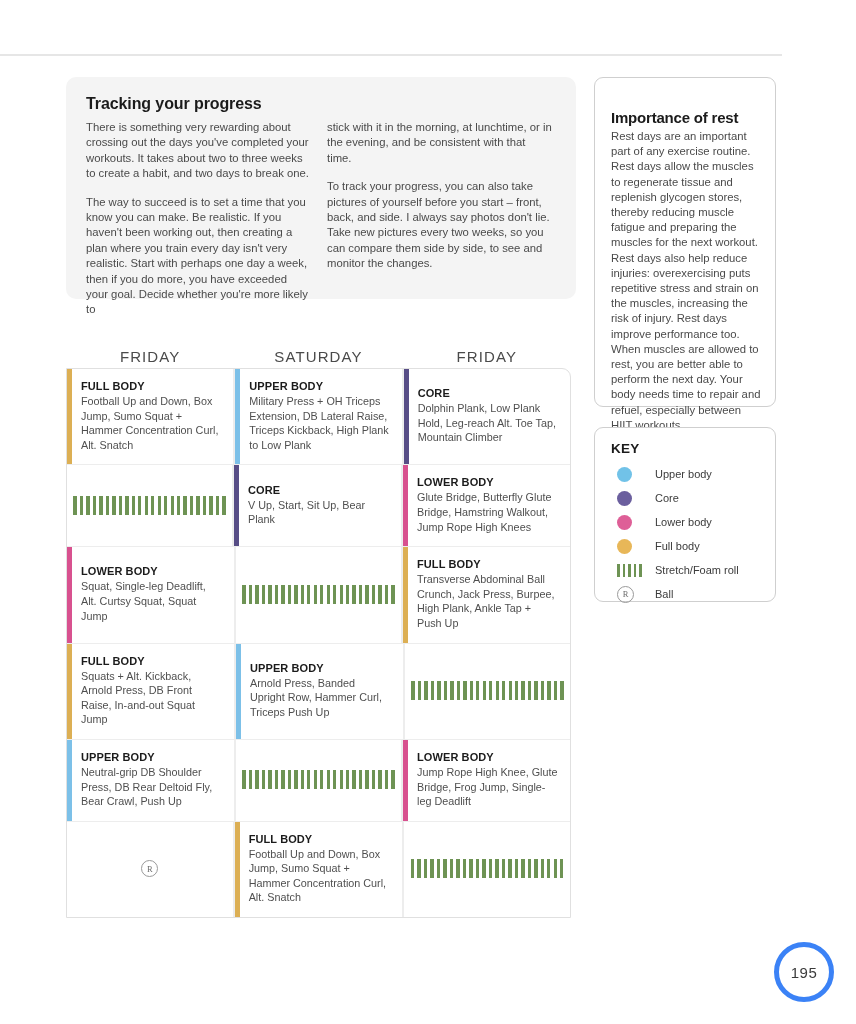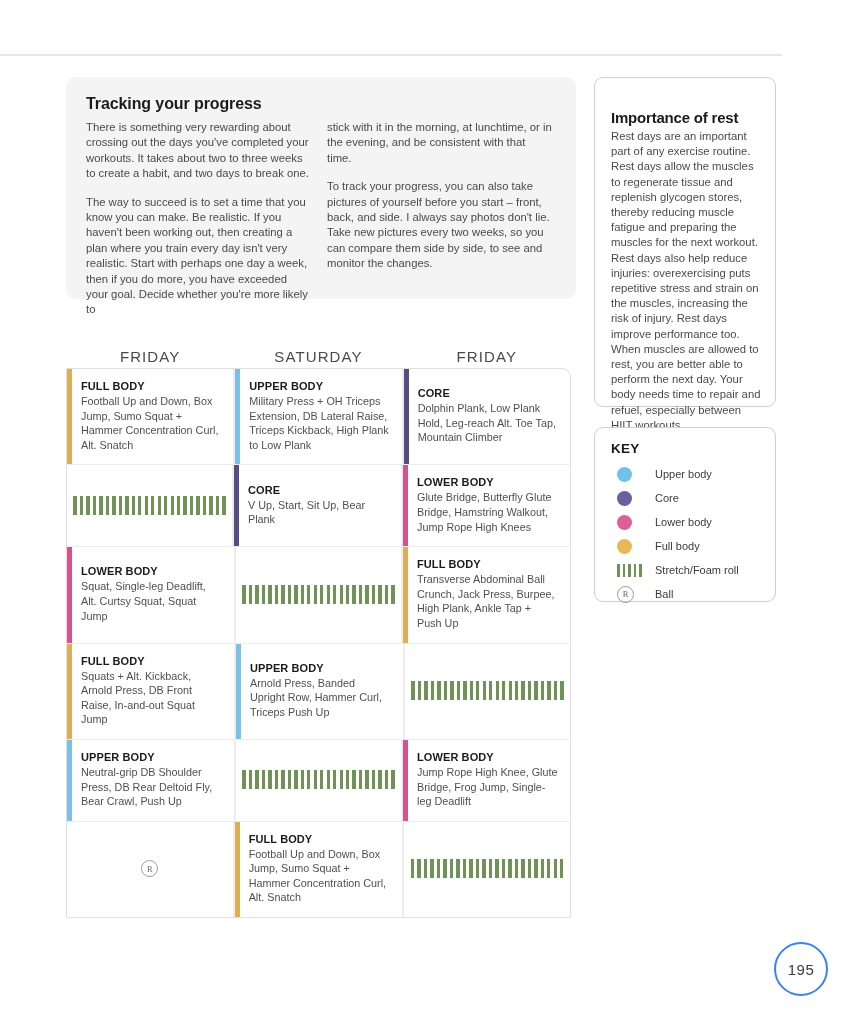--- a/index.html
+++ b/index.html
@@ -247,21 +247,21 @@
   }
 
   
   .page-number {
     position: absolute;
     left: 774px;
     top: 942px;
     width: 50px;
     height: 50px;
     border-radius: 50%;
-    border: 2px solid #3b82f6;
+    border: 5px solid #3b82f6;
     display: flex;
     align-items: center;
     justify-content: center;
     font-size: 15px;
     color: #3b3b3b;
     letter-spacing: 0.5px;
   }
 </style>
 </head>
 <body>

